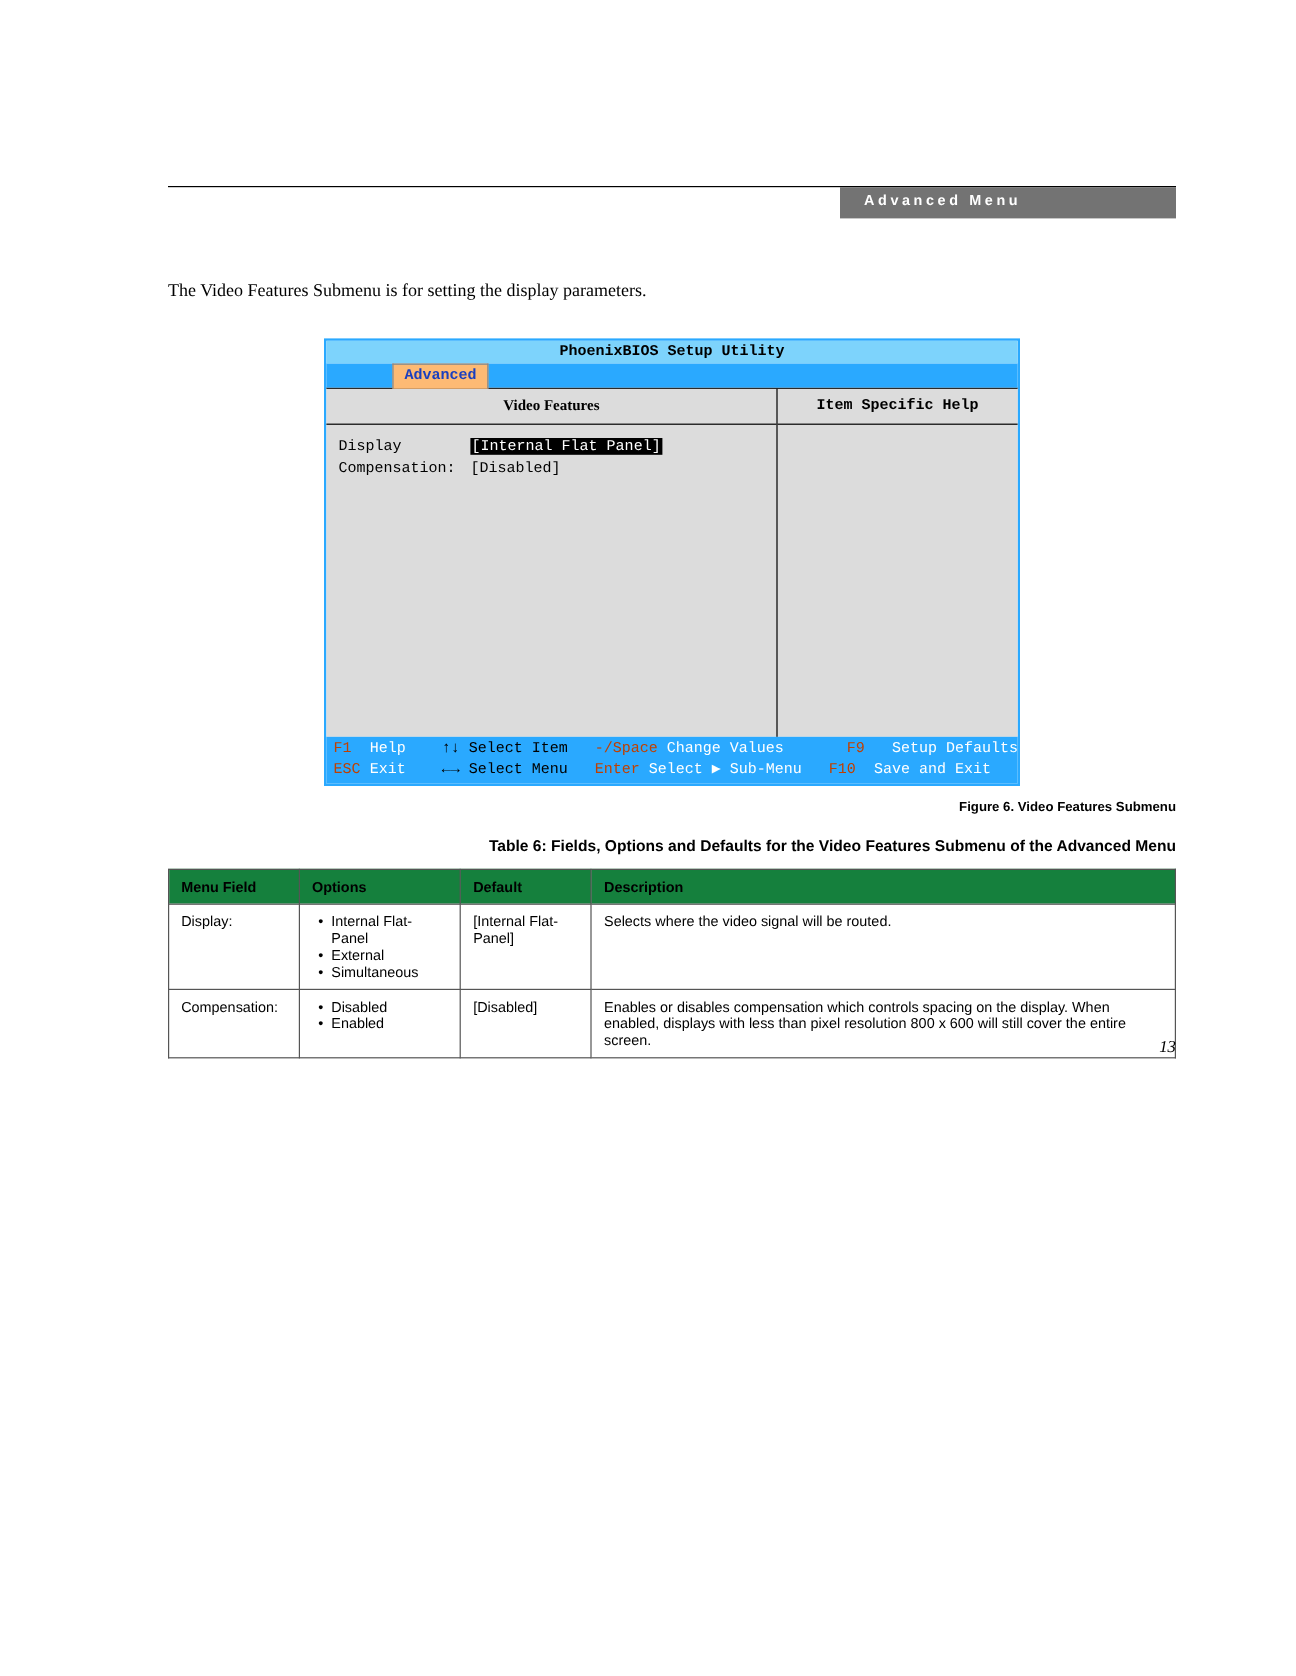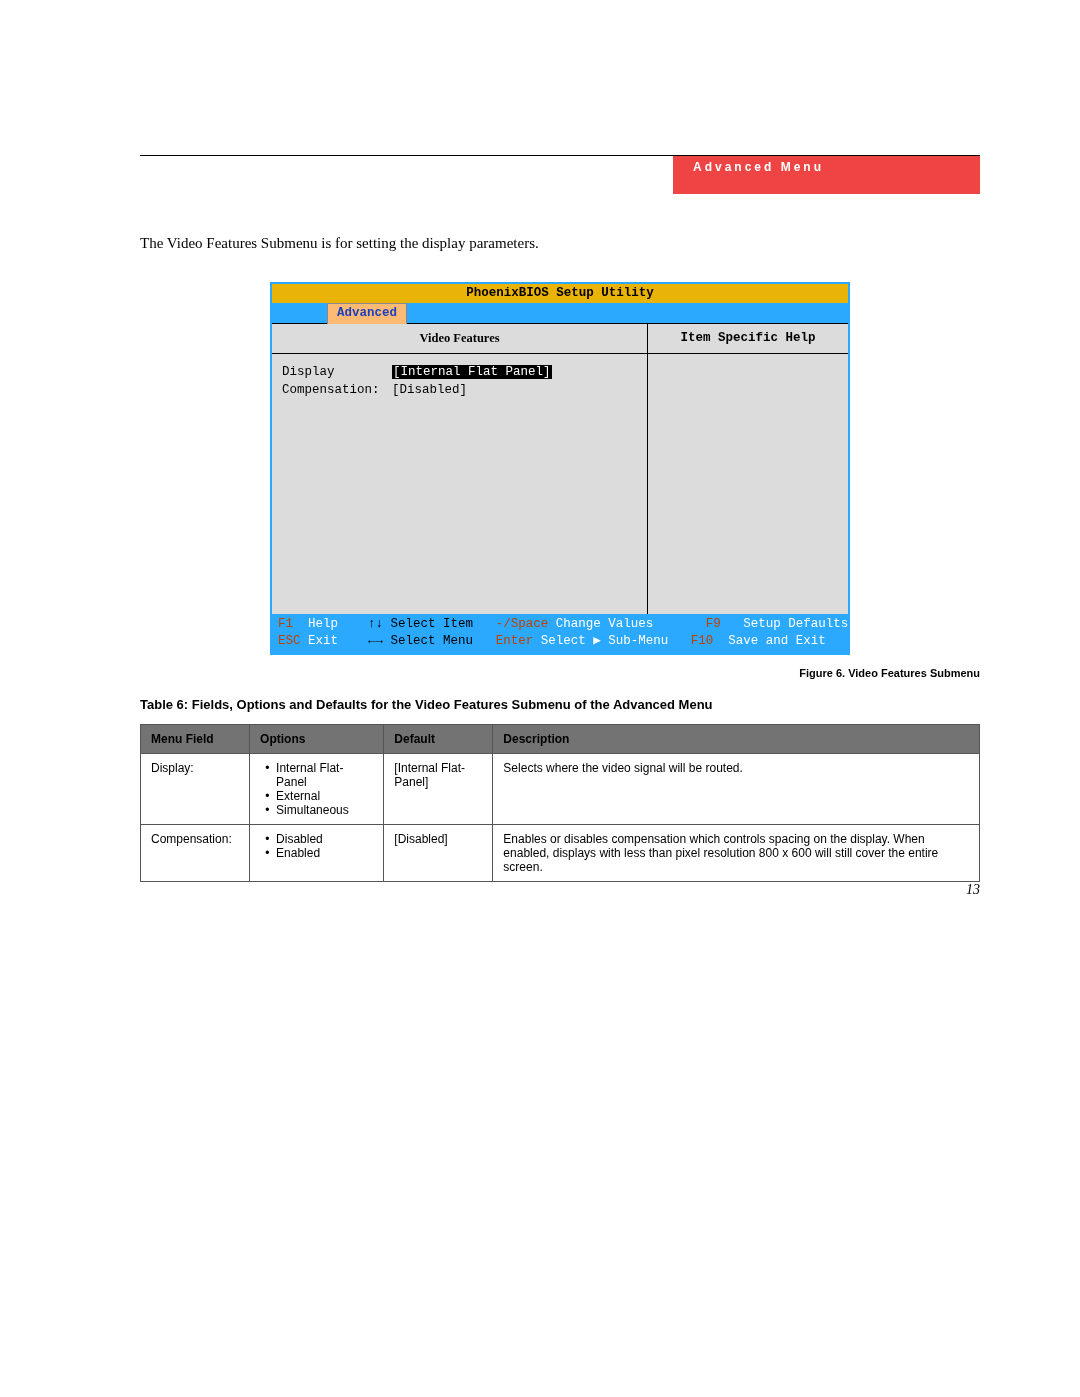--- a/index.html
+++ b/index.html
@@ -19,28 +19,28 @@
   .top-rule {
     border-top: 1px solid #000;
     position: relative;
     margin-bottom: 55px;
     height: 24px;
   }
   .header-bar {
     position: absolute;
     right: 0;
     top: 0;
-    background: #ef4444;
+    background: #737373;
     color: #fff;
     font-family: Verdana, Arial, sans-serif;
     font-weight: bold;
     letter-spacing: 3px;
     font-size: 12px;
-    padding: 4px 14px 20px 20px;
-    width: 307px;
+    padding: 4px 14px 8px 20px;
+    width: 280px;
     box-sizing: border-box;
   }
   .section-title {
     font-family: Verdana, Arial, sans-serif;
     font-weight: bold;
     font-size: 17px;
     margin: 0 0 12px 0;
   }
   .body-text {
     font-size: 15px;
@@ -50,21 +50,21 @@
   .bios-frame {
     width: 580px;
     margin: 0 auto 12px auto;
     border: 2px solid #2aa9ff;
     font-family: 'Courier New', monospace;
     font-size: 12.5px;
     line-height: 1.35;
     box-sizing: border-box;
   }
   .bios-title {
-    background: #eab308;
+    background: #7dd3fc;
     color: #000;
     text-align: center;
     font-weight: bold;
     padding: 1px 0;
   }
   .bios-tabbar {
     background: #2aa9ff;
     height: 20px;
     position: relative;
   }
@@ -143,55 +143,55 @@
   .fk { color: #c04000; }
   .hk { color: #000; }
   .figcap {
     text-align: right;
     font-family: Verdana, Arial, sans-serif;
     font-weight: bold;
     font-size: 11px;
     margin: 8px 0 18px 0;
   }
   .tablecap {
-    text-align: left;
+    text-align: right;
     font-family: Verdana, Arial, sans-serif;
     font-weight: bold;
     font-size: 13px;
     margin: 0 0 12px 0;
   }
   
   table.data {
     width: 100%;
     border-collapse: collapse;
     font-family: Verdana, Arial, sans-serif;
     font-size: 12px;
   }
   table.data th, table.data td {
     border: 1px solid #555;
     padding: 7px 10px;
     text-align: left;
     vertical-align: top;
   }
   table.data th {
-    background: #737373;
+    background: #15803d;
     font-weight: bold;
     color: #000;
   }
   ul.opts {
     margin: 0;
     padding-left: 16px;
   }
   ul.opts li::marker {
     content: "•  ";
   }
   .page-num {
     position: absolute;
     right: 100px;
-    bottom: 44px;
+    bottom: 60px;
     font-style: italic;
     font-family: Georgia, serif;
     font-size: 14px;
   }
   .col-menu   { width: 13%; }
   .col-opt    { width: 16%; }
   .col-def    { width: 13%; }
 </style>
 </head>
 <body>

